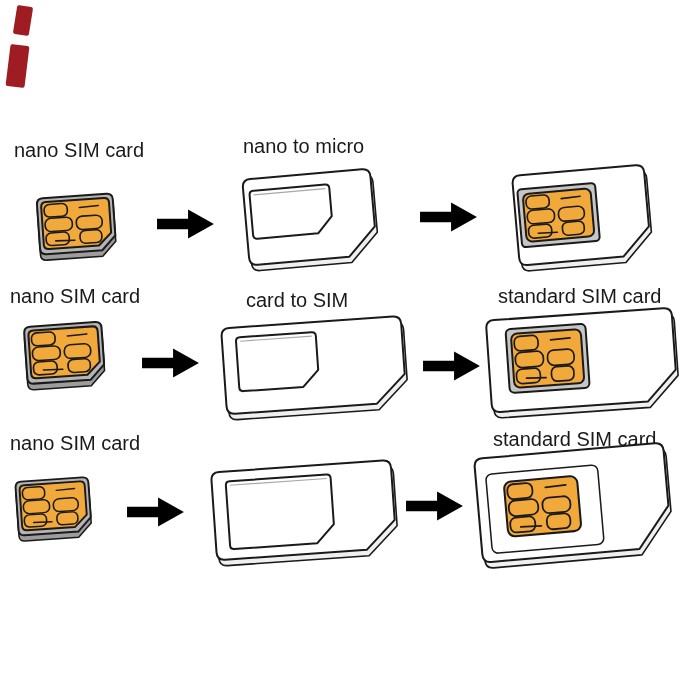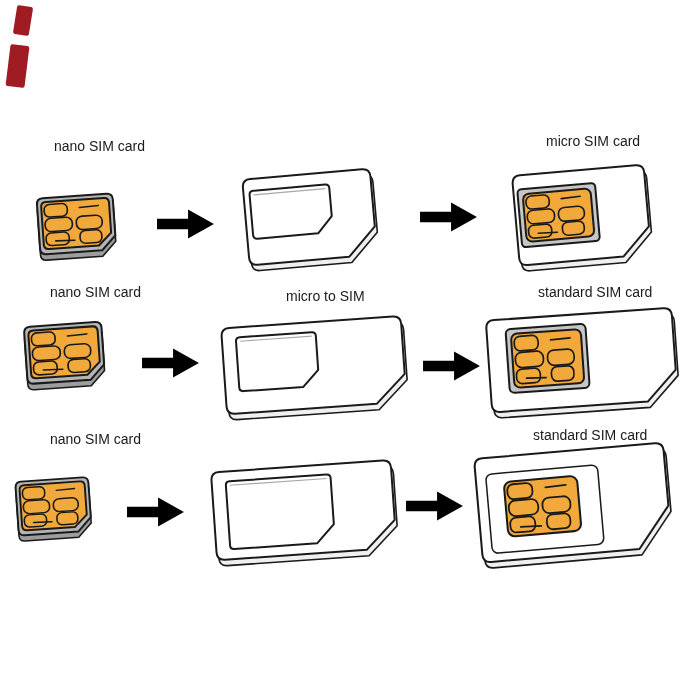--- a/index.html
+++ b/index.html
@@ -5,22 +5,22 @@
   html,body { margin:0; padding:0; }
   body {
     width:700px; height:700px;
     background: var(--background, #fff);
     font-family: "Liberation Sans", sans-serif;
     position:relative; overflow:hidden;
   }
   .stage { position:absolute; inset:0; }
   .abs { position:absolute; }
   .label {
-    font-size:14px; line-height:1.1; color: var(--outline, #1a1a1a);
-    white-space:nowrap; letter-spacing:0;margin-left:40px;
+    font-size:20px; line-height:1.1; color: var(--outline, #1a1a1a);
+    white-space:nowrap; letter-spacing:0;
   }
   .corner-mark { position:absolute; border-radius:2px; background: var(--corner-mark, #9e1c22); }
   .mark-1 { left:15px; top:6px;  width:16px; height:29px; transform:rotate(9deg); }
   .mark-2 { left:8px;  top:45px; width:19px; height:42px; transform:rotate(7deg); }
 
   svg { display:block; overflow:visible; }
   .card-face { fill:#ffffff; stroke: var(--outline,#1a1a1a); stroke-width:2; stroke-linejoin:round; }
   .card-back { fill:#f0f0f0; stroke: var(--outline,#1a1a1a); stroke-width:1.6; stroke-linejoin:round; }
   .nano-face { fill: var(--card-gray,#b5b5b5); stroke: var(--outline,#1a1a1a); stroke-width:2; stroke-linejoin:round; }
   .nano-back { fill:#9d9d9d; stroke: var(--outline,#1a1a1a); stroke-width:1.6; }
@@ -63,35 +63,35 @@
       <path class="nano-face" d="M18 10 H82 Q88 10 88 16 V52 L74 66 H18 Q12 66 12 60 V16 Q12 10 18 10 Z"></path>
       <path class="chip" d="M21 14 H79 Q84 14 84 19 V49 L71 61 H21 Q16 61 16 56 V19 Q16 14 21 14 Z"></path>
       <use href="#chip-pads" transform="translate(16,14) scale(0.68,0.635)"></use>
     </g>
   </svg>
 
   <svg class="abs" style="left:156px; top:206px;" width="60" height="36" viewBox="0 0 58 34">
     <use href="#arrow-shape" class="arrow"></use>
   </svg>
 
+  <div class="abs label" style="left:243px; top:135px;">nano to micro</div>
 
   <svg class="abs" style="left:224px; top:160px;" width="172" height="124" viewBox="0 0 172 124">
     <g transform="rotate(-5 86 60)">
       <path class="card-back" d="M32 20 H144 Q152 20 152 28 V78 L124 106 H32 Q24 106 24 98 V28 Q24 20 32 20 Z"></path>
       <path class="card-face" d="M30 14 H142 Q150 14 150 22 V72 L122 100 H30 Q22 100 22 92 V22 Q22 14 30 14 Z"></path>
       <path class="hole" d="M32 26 H104 Q108 26 108 30 V58 L93 74 H32 Q28 74 28 70 V30 Q28 26 32 26 Z"></path>
       <path class="hole-shade" d="M32 30 H104"></path>
     </g>
   </svg>
 
   <svg class="abs" style="left:419px; top:199px;" width="60" height="36" viewBox="0 0 58 34">
     <use href="#arrow-shape" class="arrow"></use>
   </svg>
 
-  <div class="abs label" style="left:506px; top:134px;">micro SIM card</div>
 
   <svg class="abs" style="left:492px; top:158px;" width="182" height="126" viewBox="0 0 182 126">
     <g transform="rotate(-5 91 61)">
       <path class="card-back" d="M34 18 H150 Q158 18 158 26 V80 L130 108 H34 Q26 108 26 100 V26 Q26 18 34 18 Z"></path>
       <path class="card-face" d="M32 12 H148 Q156 12 156 20 V74 L128 102 H32 Q24 102 24 94 V20 Q24 12 32 12 Z"></path>
       <rect class="mount" x="28" y="26" width="78" height="58" rx="4"></rect>
       <rect class="chip" x="33" y="31" width="68" height="48" rx="6"></rect>
       <use href="#chip-pads" transform="translate(33,31) scale(0.68,0.65)"></use>
     </g>
   </svg>
@@ -104,21 +104,21 @@
       <path class="nano-face" d="M18 10 H82 Q88 10 88 16 V52 L74 66 H18 Q12 66 12 60 V16 Q12 10 18 10 Z"></path>
       <path class="chip" d="M21 14 H79 Q84 14 84 19 V49 L71 61 H21 Q16 61 16 56 V19 Q16 14 21 14 Z"></path>
       <use href="#chip-pads" transform="translate(16,14) scale(0.68,0.635)"></use>
     </g>
   </svg>
 
   <svg class="abs" style="left:141px; top:345px;" width="60" height="36" viewBox="0 0 58 34">
     <use href="#arrow-shape" class="arrow"></use>
   </svg>
 
-  <div class="abs label" style="left:246px; top:289px;">micro to SIM</div>
+  <div class="abs label" style="left:246px; top:289px;">card to SIM</div>
 
   <svg class="abs" style="left:216px; top:312px;" width="200" height="118" viewBox="0 0 200 118">
     <g transform="rotate(-4 100 55)">
       <path class="card-back" d="M18 16 H182 Q190 16 190 24 V74 L160 102 H18 Q10 102 10 94 V24 Q10 16 18 16 Z"></path>
       <path class="card-face" d="M16 10 H180 Q188 10 188 18 V68 L158 96 H16 Q8 96 8 88 V18 Q8 10 16 10 Z"></path>
       <path class="hole" d="M26 20 H98 Q102 20 102 24 V58 L86 74 H26 Q22 74 22 70 V24 Q22 20 26 20 Z"></path>
       <path class="hole-shade" d="M26 24 H98"></path>
     </g>
   </svg>
 

